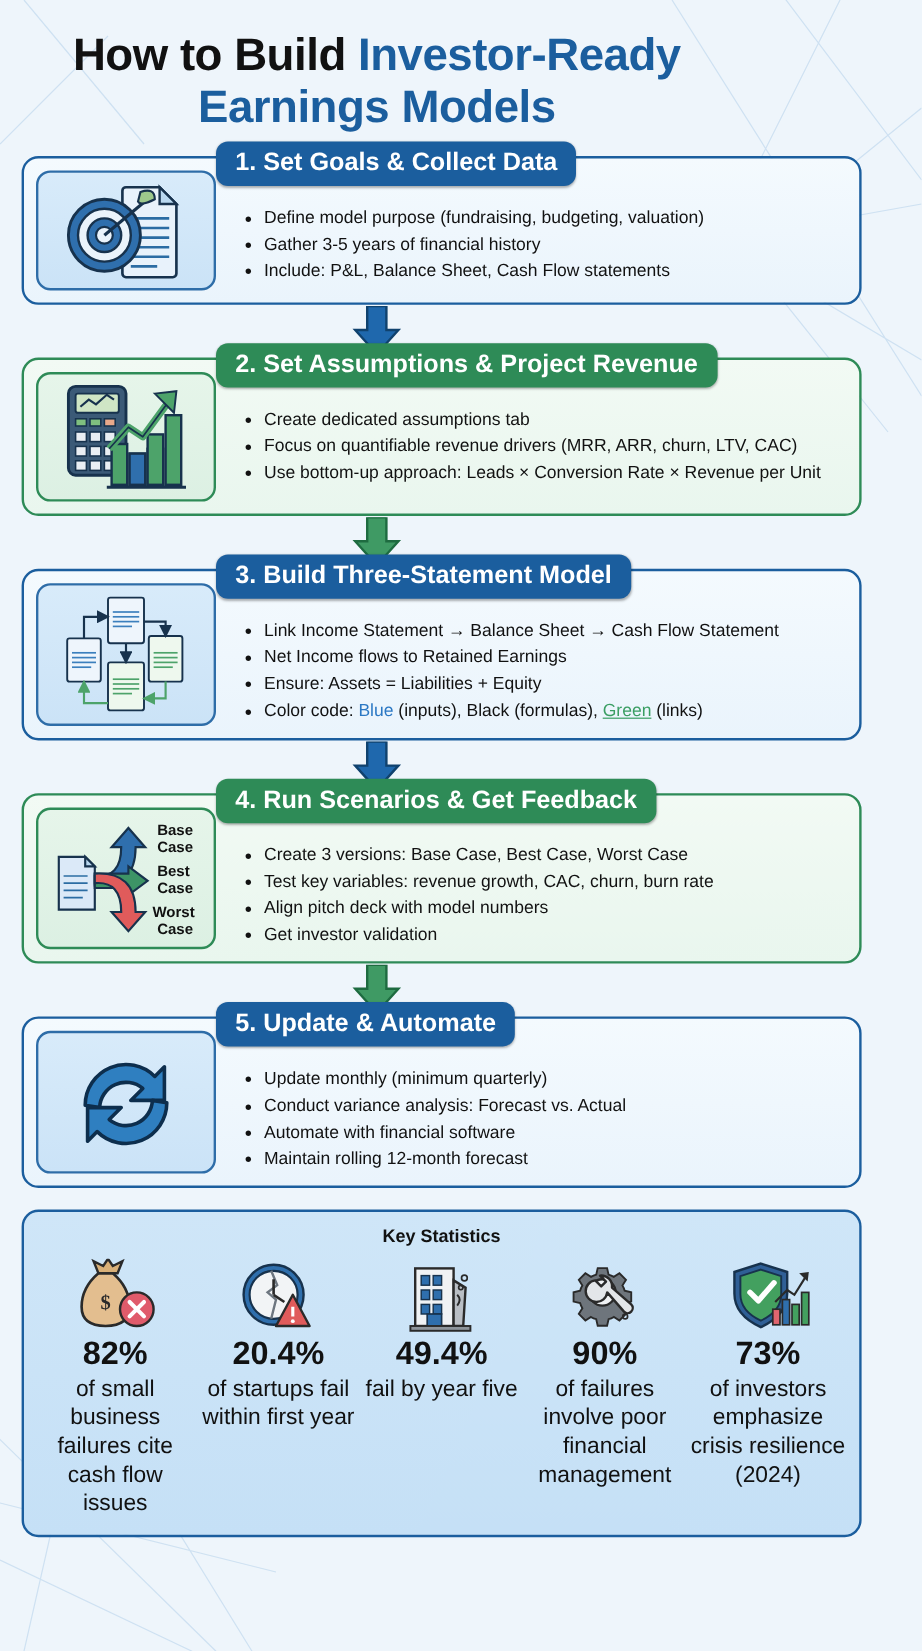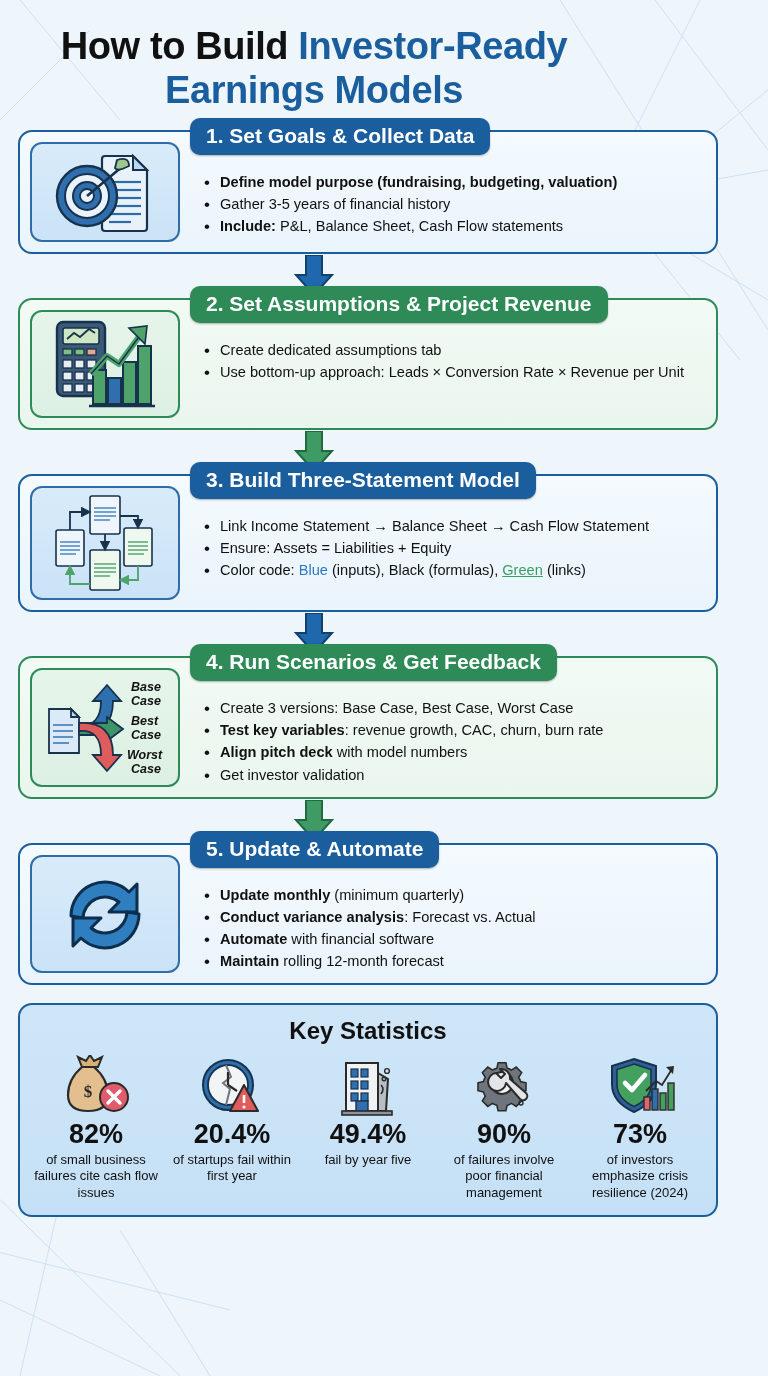--- a/index.html
+++ b/index.html
@@ -39,30 +39,30 @@
   }
   .step.green .step-outer{
     border-color:#2e8b57;
     background:linear-gradient(180deg,#f2faf4 0%, #e9f6ee 100%);
   }
   .icon-box{
     width:150px; min-width:150px;
     border:2px solid #2e6da8;
     border-radius:12px;
     background:linear-gradient(180deg,#d8ebfa 0%, #cbe3f7 100%);
-    display:flex; align-items:center; justify-content:center;font-style:italic;
+    display:flex; align-items:center; justify-content:center;
   }
   .step.green .icon-box{
     border-color:#2e8b57;
     background:linear-gradient(180deg,#e6f5ea 0%, #dcf0e3 100%);
   }
   .step-body{ flex:1; padding-left:14px; padding-top:30px; position:relative; }
   .step-pill{
     position:absolute;
-    top:-24px; left:10px;
+    top:-24px; left:0;
     background:#1b5e9e;
     color:#fff;
     font-size:21px; font-weight:bold;
     padding:6px 16px 7px 16px;
     border-radius:10px;
     white-space:nowrap;
     box-shadow:0 1px 2px rgba(0,0,0,.3);
   }
   .step.green .step-pill{ background:#2e8b57; }
   ul.blist{ list-style:none; padding-left:8px; }
@@ -72,45 +72,45 @@
     font-size:14.6px;
     line-height:1.45;
     color:#111;
     margin-bottom:1px;
   }
   ul.blist li:before{
     content:"\2022";
     position:absolute; left:2px; top:-1px;
     font-size:17px;
   }
-  .b{ font-weight:bold; }
+  .b{ font-weight:normal; }
   .cBlue{ color:#2b78c4; }
   .cGreen{ color:#3a9e63;text-decoration:underline; }
 
   
   .arrow{ height:44px; display:flex; align-items:center; justify-content:center; }
   .arrow svg{ display:block; }
 
   
   .stats{
     width:700px; margin:0 auto;
     border:2.5px solid #1b5e9e;
     border-radius:14px;
     background:linear-gradient(180deg,#cfe6f8 0%, #c5e0f6 100%);
     padding:12px 8px 14px 8px;
   }
   .stats-title{
-    text-align:center; font-size:24px; font-weight:bold; color:#111;
+    text-align:center; font-size:15px; font-weight:bold; color:#111;
     margin-bottom:6px;
   }
   .stats-row{ display:flex; }
   .stat{ flex:1; text-align:center; padding:0 3px; }
   .stat-icon{ height:66px; display:flex; align-items:flex-end; justify-content:center; }
   .stat-value{ font-size:27px; font-weight:bold; color:#111; margin-top:3px; line-height:1.1;}
-  .stat-label{ font-size:13px; color:#111; line-height:1.26; margin-top:2px; }
+  .stat-label{ font-size:19px; color:#111; line-height:1.26; margin-top:2px; }
 
   
   .scn-label{ font-size:12.5px; font-weight:bold; fill:#111; }
 </style>
 </head>
 <body>
 
 <svg id="bgpattern" width="768" height="1376">
   <rect width="768" height="1376" fill="#eef5fb"></rect>
   <g stroke="#c8ddf0" stroke-width="1" fill="none" opacity="0.85">
@@ -204,20 +204,21 @@
           <line x1="40" y1="94" x2="106" y2="94" stroke="#17324d" stroke-width="2.4"></line>
           <path d="M42 62 L58 44 L70 52 L92 22" fill="none" stroke="#4da36a" stroke-width="6" stroke-linejoin="round"></path>
           <path d="M42 62 L58 44 L70 52 L92 22" fill="none" stroke="#17324d" stroke-width="1.4" stroke-linejoin="round"></path>
           <path d="M80 16 L98 14 L96 32 z" fill="#4da36a" stroke="#17324d" stroke-width="1.6"></path>
         </svg>
       </div>
       <div class="step-body">
         <div class="step-pill">2. Set Assumptions &amp; Project Revenue</div>
         <ul class="blist">
           <li><span>Create dedicated assumptions tab</span></li>
+          <li><span>Focus on quantifiable revenue drivers (MRR, ARR, churn, LTV, CAC)</span></li>
           <li><span>Use bottom-up approach: Leads × Conversion Rate × Revenue per Unit</span></li>
         </ul>
       </div>
     </div>
   </div>
 
   <div class="arrow">
     <svg width="44" height="42" viewBox="0 0 44 42">
         <path d="M14 0 h16 v20 h10 L22 40 L4 20 h10 z" fill="#3f9a64" stroke="#1e6b40" stroke-width="2"></path>
       </svg>
@@ -269,20 +270,21 @@
             <marker id="gr" markerWidth="6" markerHeight="6" refX="4" refY="3" orient="auto">
                 <path d="M0,0 L6,3 L0,6 z" fill="#4da36a"></path>
               </marker>
           </defs>
         </svg>
       </div>
       <div class="step-body">
         <div class="step-pill">3. Build Three-Statement Model</div>
         <ul class="blist">
           <li><span>Link Income Statement → Balance Sheet → Cash Flow Statement</span></li>
+          <li><span>Net Income flows to Retained Earnings</span></li>
           <li><span>Ensure: Assets = Liabilities + Equity</span></li>
           <li><span>Color code: </span><span class="cBlue">Blue</span><span> (inputs), Black (formulas), </span><span class="cGreen">Green</span><span> (links)</span></li>
         </ul>
       </div>
     </div>
   </div>
 
   <div class="arrow">
     <svg width="44" height="42" viewBox="0 0 44 42">
         <path d="M14 0 h16 v20 h10 L22 40 L4 20 h10 z" fill="#1f68ad" stroke="#10426e" stroke-width="2"></path>

